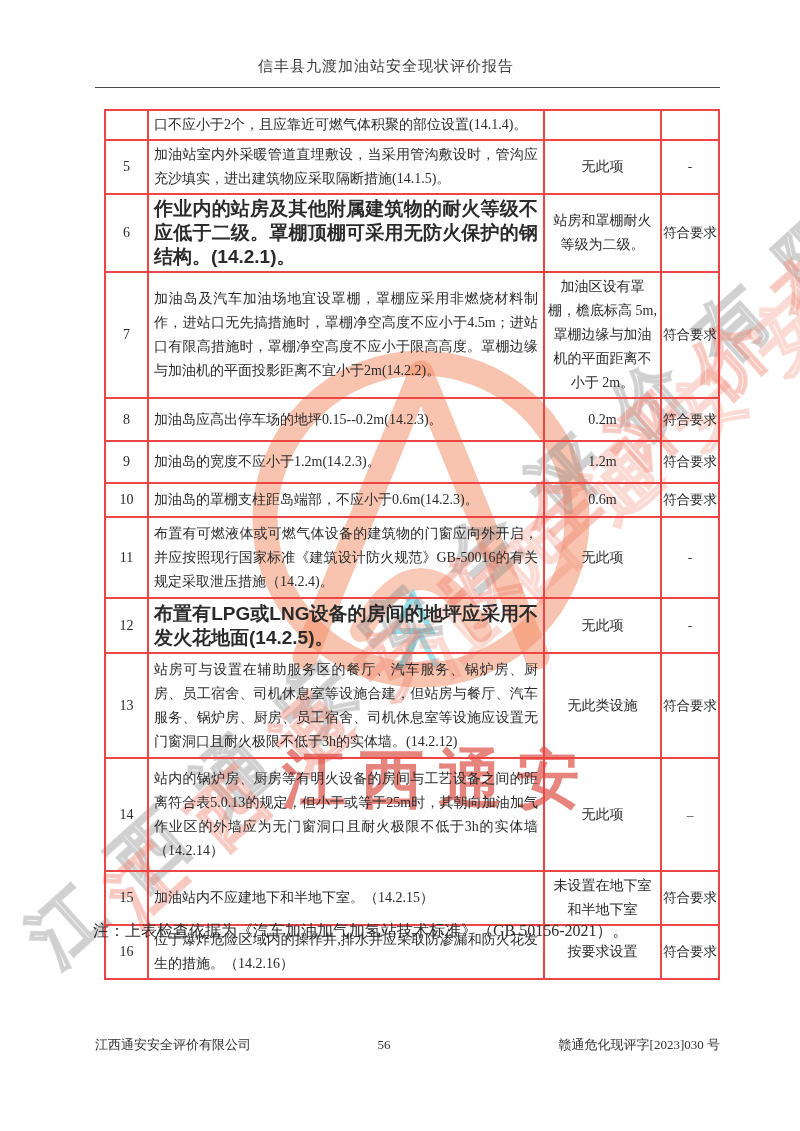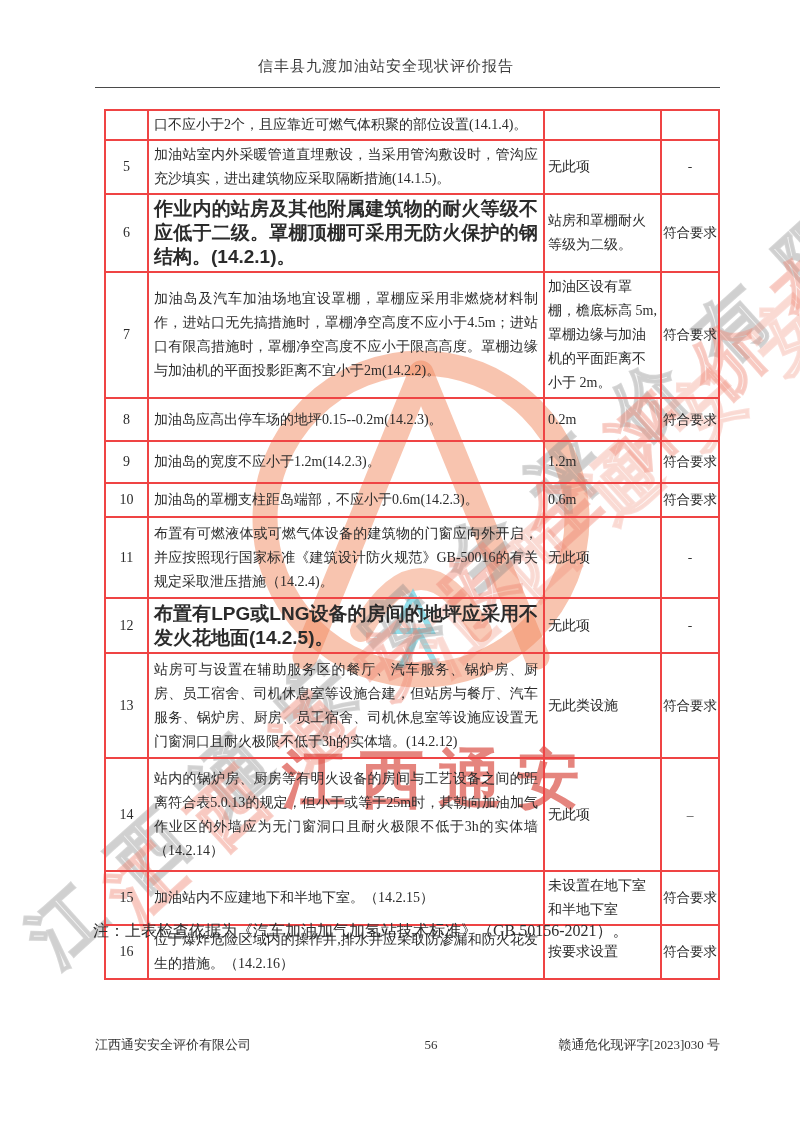--- a/index.html
+++ b/index.html
@@ -22,21 +22,21 @@
     position:absolute;left:104px;top:109px;width:614px;
     border-collapse:collapse;table-layout:fixed;
     font-size:14px;color:#2b2b2b;
   }
   #check-table td{
     border:2px solid #ef4444;line-height:24px;
     padding:2px 5px;vertical-align:middle;overflow:hidden;
   }
   #check-table td.c-no{text-align:center;padding:2px 1px;}
   #check-table td.c-desc{text-align:left;text-align:justify;}
-  #check-table td.c-status{text-align:left;padding:2px 3px;margin-top:24px;}
+  #check-table td.c-status{text-align:center;padding:2px 3px;margin-top:24px;}
   #check-table td.c-concl{text-align:center;padding:2px 0;font-size:13.5px;}
   #check-table tr.bold td.c-desc{font-weight:bold;font-family:"Liberation Sans","DejaVu Sans",sans-serif;font-size:19px;}
   #check-table tbody tr:nth-child(1){height:27px}
   #check-table tbody tr:nth-child(2){height:50px}
   #check-table tbody tr:nth-child(3){height:56px}
   #check-table tbody tr:nth-child(4){height:105px}
   #check-table tbody tr:nth-child(5){height:43px}
   #check-table tbody tr:nth-child(6){height:42px}
   #check-table tbody tr:nth-child(7){height:34px}
   #check-table tbody tr:nth-child(8){height:81px}
@@ -48,21 +48,21 @@
   
   .table-note{
     position:absolute;left:93px;top:920px;width:640px;
     font-size:16px;color:#2e2e2e;line-height:22px;
   }
   .footer{
     position:absolute;left:95px;top:1036px;width:625px;
     font-size:13px;color:#333;display:flex;align-items:baseline;
   }
   .footer .f-left{flex:1;text-align:left;}
-  .footer .f-center{flex:0 0 60px;text-align:right;}
+  .footer .f-center{flex:0 0 60px;text-align:left;}
   .footer .f-right{flex:1;text-align:right;}
   
   .wm-layer{position:absolute;inset:0;pointer-events:none;overflow:hidden;}
   .wm-diag{
     position:absolute;white-space:nowrap;font-weight:bold;
     font-family:"Liberation Sans","DejaVu Sans",sans-serif;
     font-size:72px;letter-spacing:40px;
     transform:rotate(-42deg);transform-origin:0 50%;
     color:rgba(160,160,160,0.10);
   }

